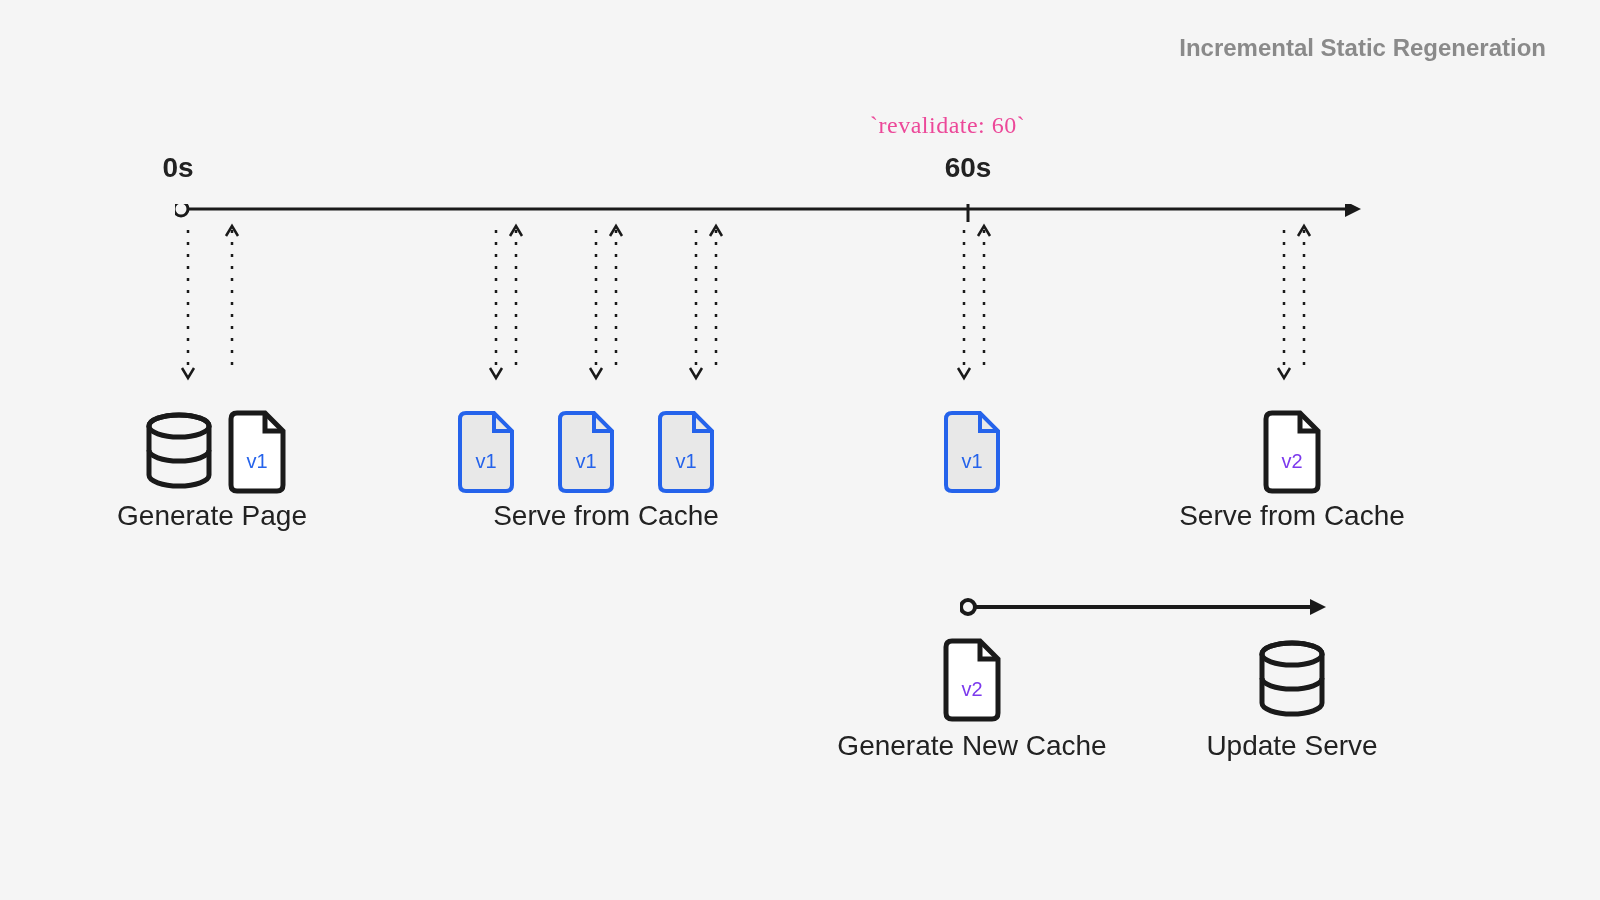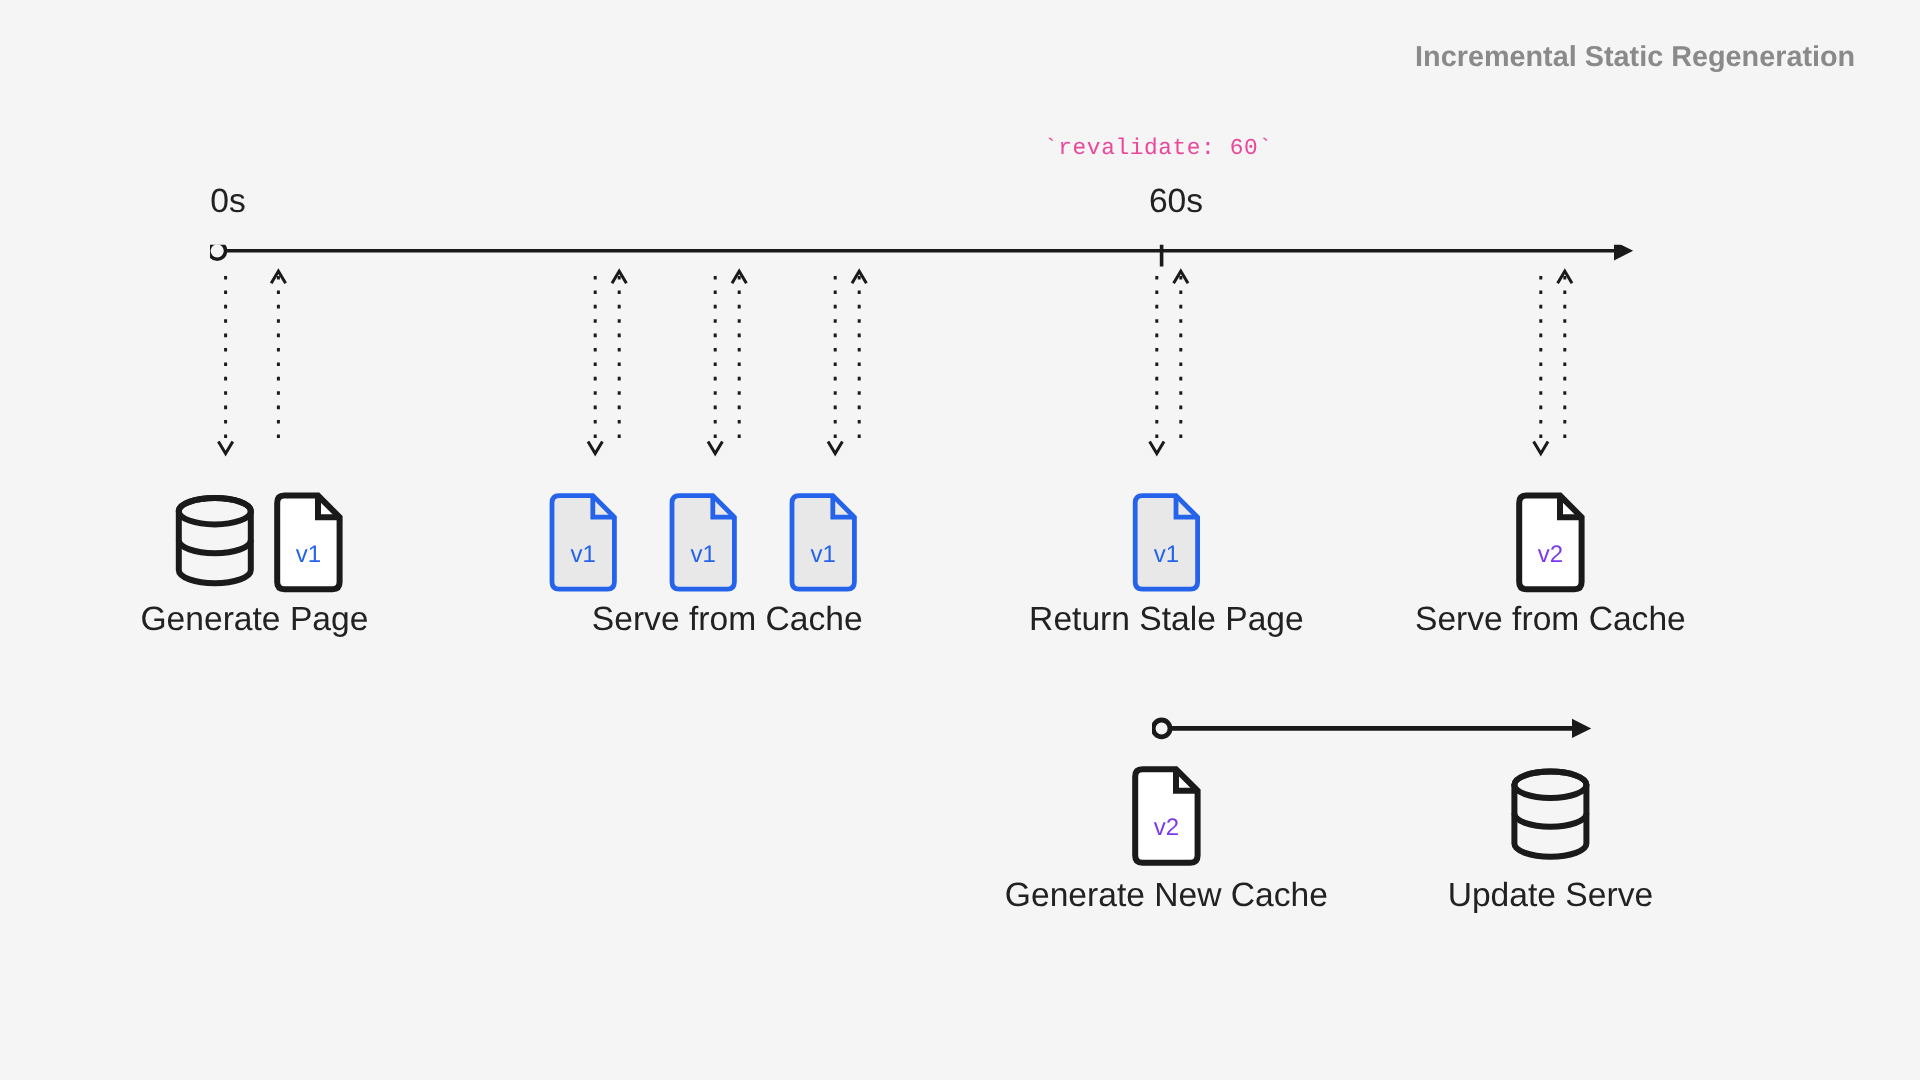--- a/index.html
+++ b/index.html
@@ -10,28 +10,27 @@
     color: #222;
     overflow: hidden;
   }
   .canvas { position: relative; width: 1600px; height: 900px; }
   .title {
     position: absolute; top: 34px; right: 54px;
     font-size: 24px; font-weight: 600; color: #8a8a8a;
   }
   .revalidate {
     position: absolute; top: 112px; left: 870px;
-    font-family: Liberation Mono, monospace;
-    font-size: 19px; color: #ec4899; letter-spacing: 0.5px;
+    font-family: Liberation Serif, serif;
+    font-size: 24px; color: #ec4899; letter-spacing: 0.5px;
   }
   .timeline { position: absolute; left: 175px; top: 204px; }
   .tick-label {
-    position: absolute; font-size: 28px; font-weight: 400; color: #222;
+    position: absolute; font-size: 28px; font-weight: 700; color: #222;
     transform: translateX(-50%);
-    margin-left: 12px;
   }
   .step-label {
     position: absolute; font-size: 28px; font-weight: 500; color: #222;
     text-align: right; transform: translateX(-50%); white-space: nowrap;
   }
   .icon-wrap { position: absolute; transform: translateX(-50%); }
   .file-label {
     font-size: 20px; font-weight: 500;
     font-family: -apple-system, BlinkMacSystemFont, "Segoe UI", Helvetica, Arial, sans-serif;
   }
@@ -169,21 +168,20 @@
 
   <div class="icon-wrap" style="left:972px; top:409px;">
     <svg width="64" height="86">
       <g transform="translate(2,4)">
         <path d="M4,6 Q4,0 10,0 L38,0 L56,18 L56,72 Q56,78 50,78 L10,78 Q4,78 4,72 Z" fill="#e8e8e8" stroke="#2563eb" stroke-width="4"></path>
         <path d="M38,0 L38,18 L56,18" fill="none" stroke="#2563eb" stroke-width="4"></path>
         <text x="30" y="55" text-anchor="middle" class="file-label vblue">v1</text>
       </g>
     </svg>
   </div>
-  <div class="step-label" style="left:972px; top:500px;">Return Stale Page</div>
 
   <div class="icon-wrap" style="left:1292px; top:409px;">
     <svg width="64" height="86">
       <g transform="translate(2,4)">
         <path d="M4,6 Q4,0 10,0 L38,0 L56,18 L56,72 Q56,78 50,78 L10,78 Q4,78 4,72 Z" fill="#ffffff" stroke="#1a1a1a" stroke-width="5"></path>
         <path d="M38,0 L38,18 L56,18" fill="none" stroke="#1a1a1a" stroke-width="5"></path>
         <text x="30" y="55" text-anchor="middle" class="file-label vpurple">v2</text>
       </g>
     </svg>
   </div>

